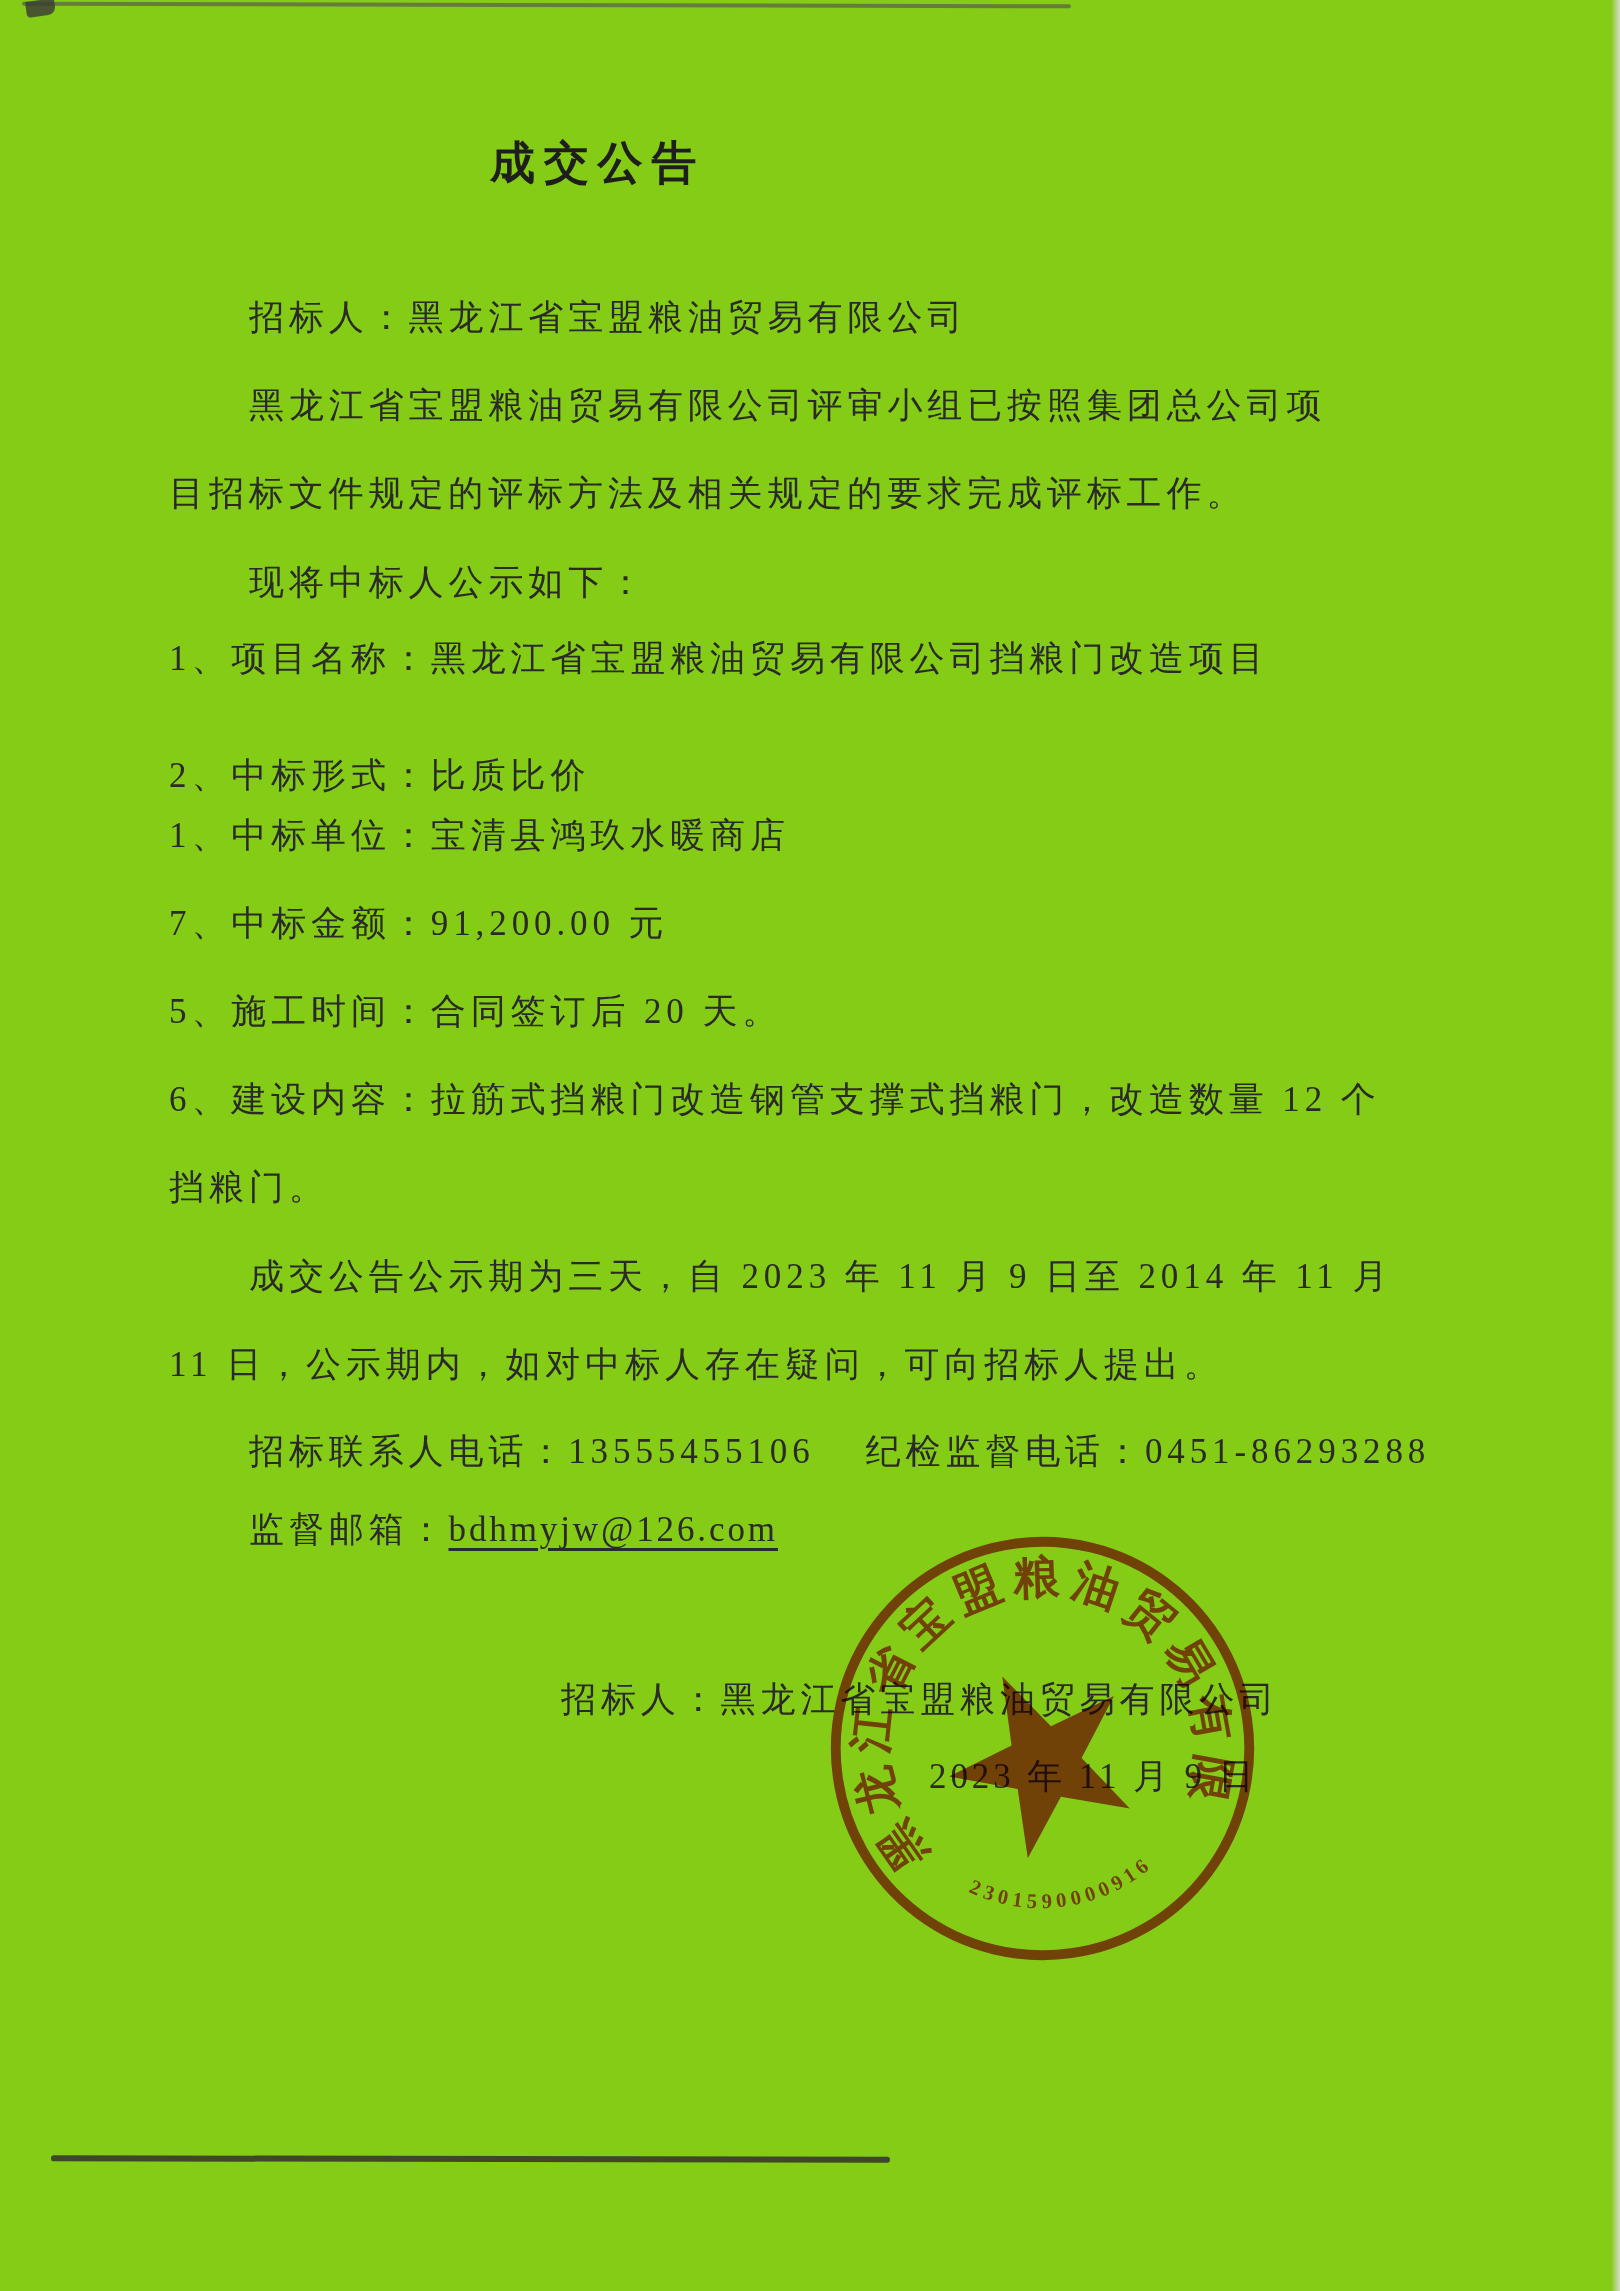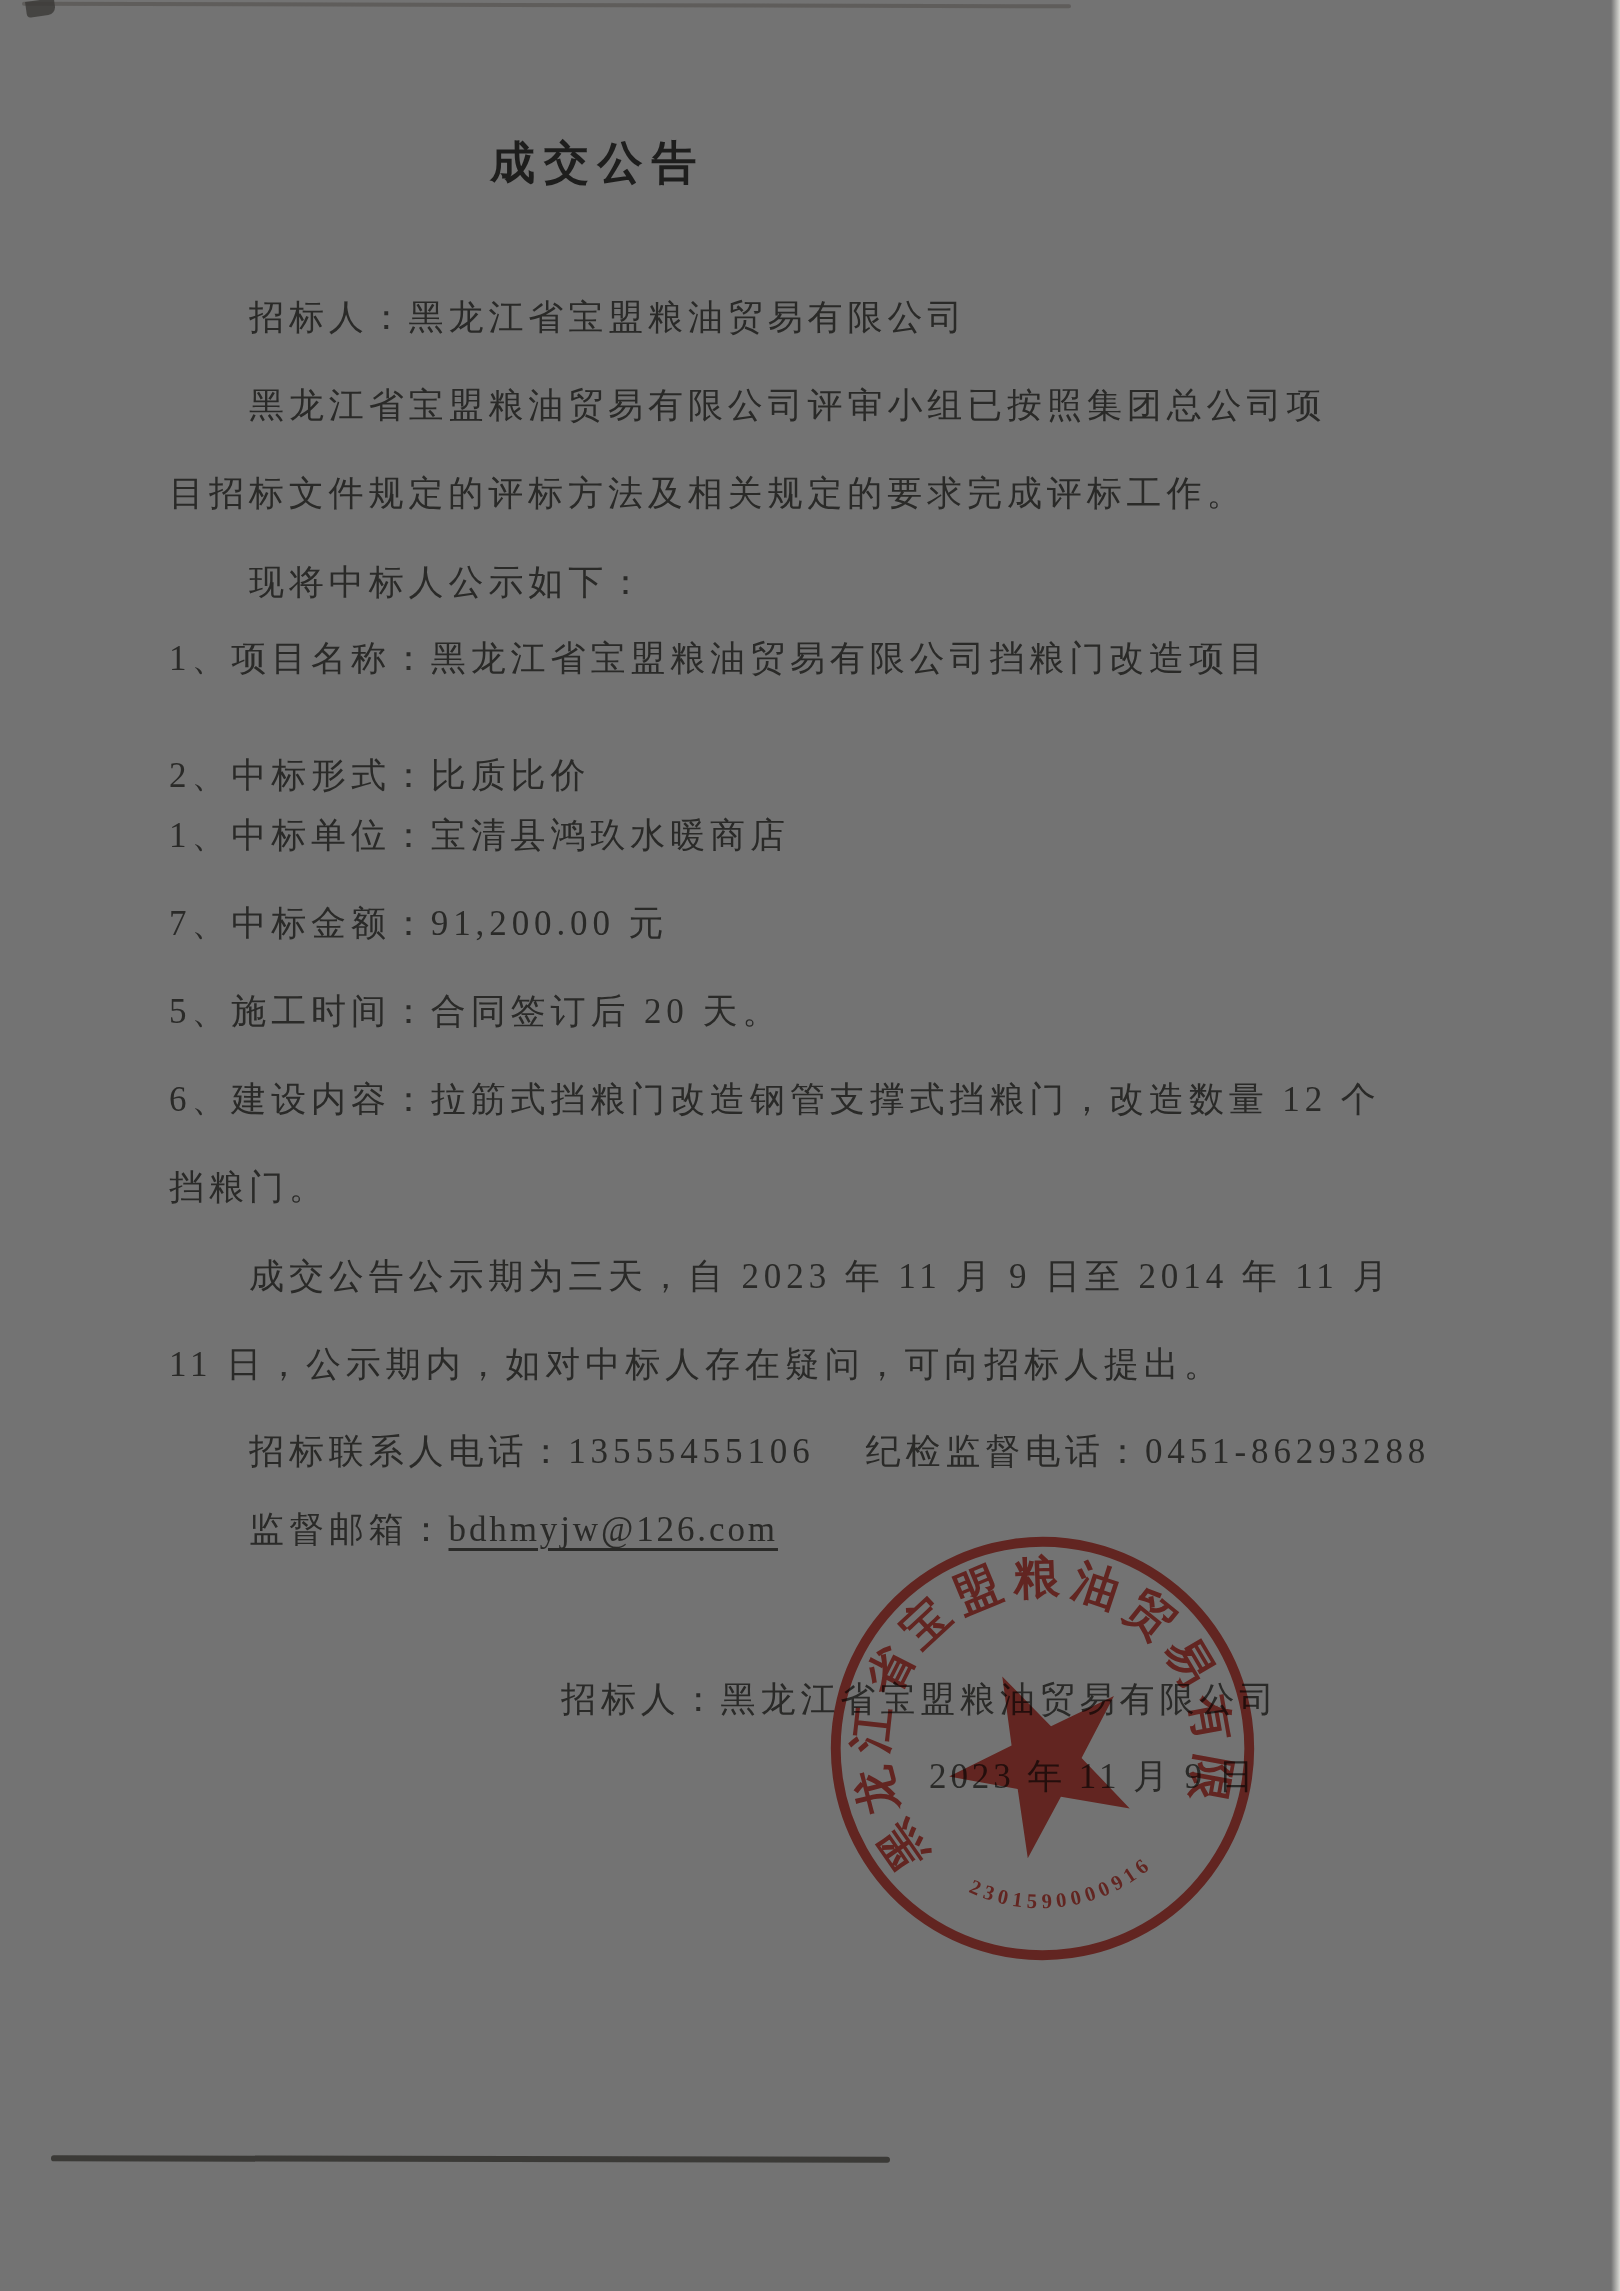--- a/index.html
+++ b/index.html
@@ -1,19 +1,19 @@
 <!DOCTYPE html>
 <html><head>
 <meta charset="utf-8">
 <style>
   html,body{margin:0;padding:0;background:#9a9a9a;}
   .page{
     position:relative;
     width:1620px;height:2292px;
-    background:#737373;
+    background:#84cc16;
     font-family:"Liberation Serif","DejaVu Serif",serif;
     color:#262625;
     overflow:hidden;
   }
   
   .edge-right{position:absolute;right:0;top:0;width:8.8px;height:100%;background:linear-gradient(to left,#d9d9d4,rgba(217,217,212,0));}
   .edge-left{position:absolute;left:0;top:0;width:4.9px;height:100%;background:linear-gradient(to right,#ececе8,rgba(236,236,232,0));}
   .scratch-top{position:absolute;left:21.6px;top:2.9px;width:1049px;height:3.9px;background:#54524e;opacity:.65;transform:rotate(.15deg);border-radius:2px;}
   .blob-topleft{position:absolute;left:25.5px;top:0px;width:29px;height:15.7px;background:#3a3836;opacity:.8;border-radius:0 0 7.8px 3.9px;transform:rotate(-8deg);}
   .scratch-bottom{position:absolute;left:51px;top:2156px;width:839px;height:5.9px;background:#31302d;opacity:.85;border-radius:2.9px;transform:rotate(.1deg);}

